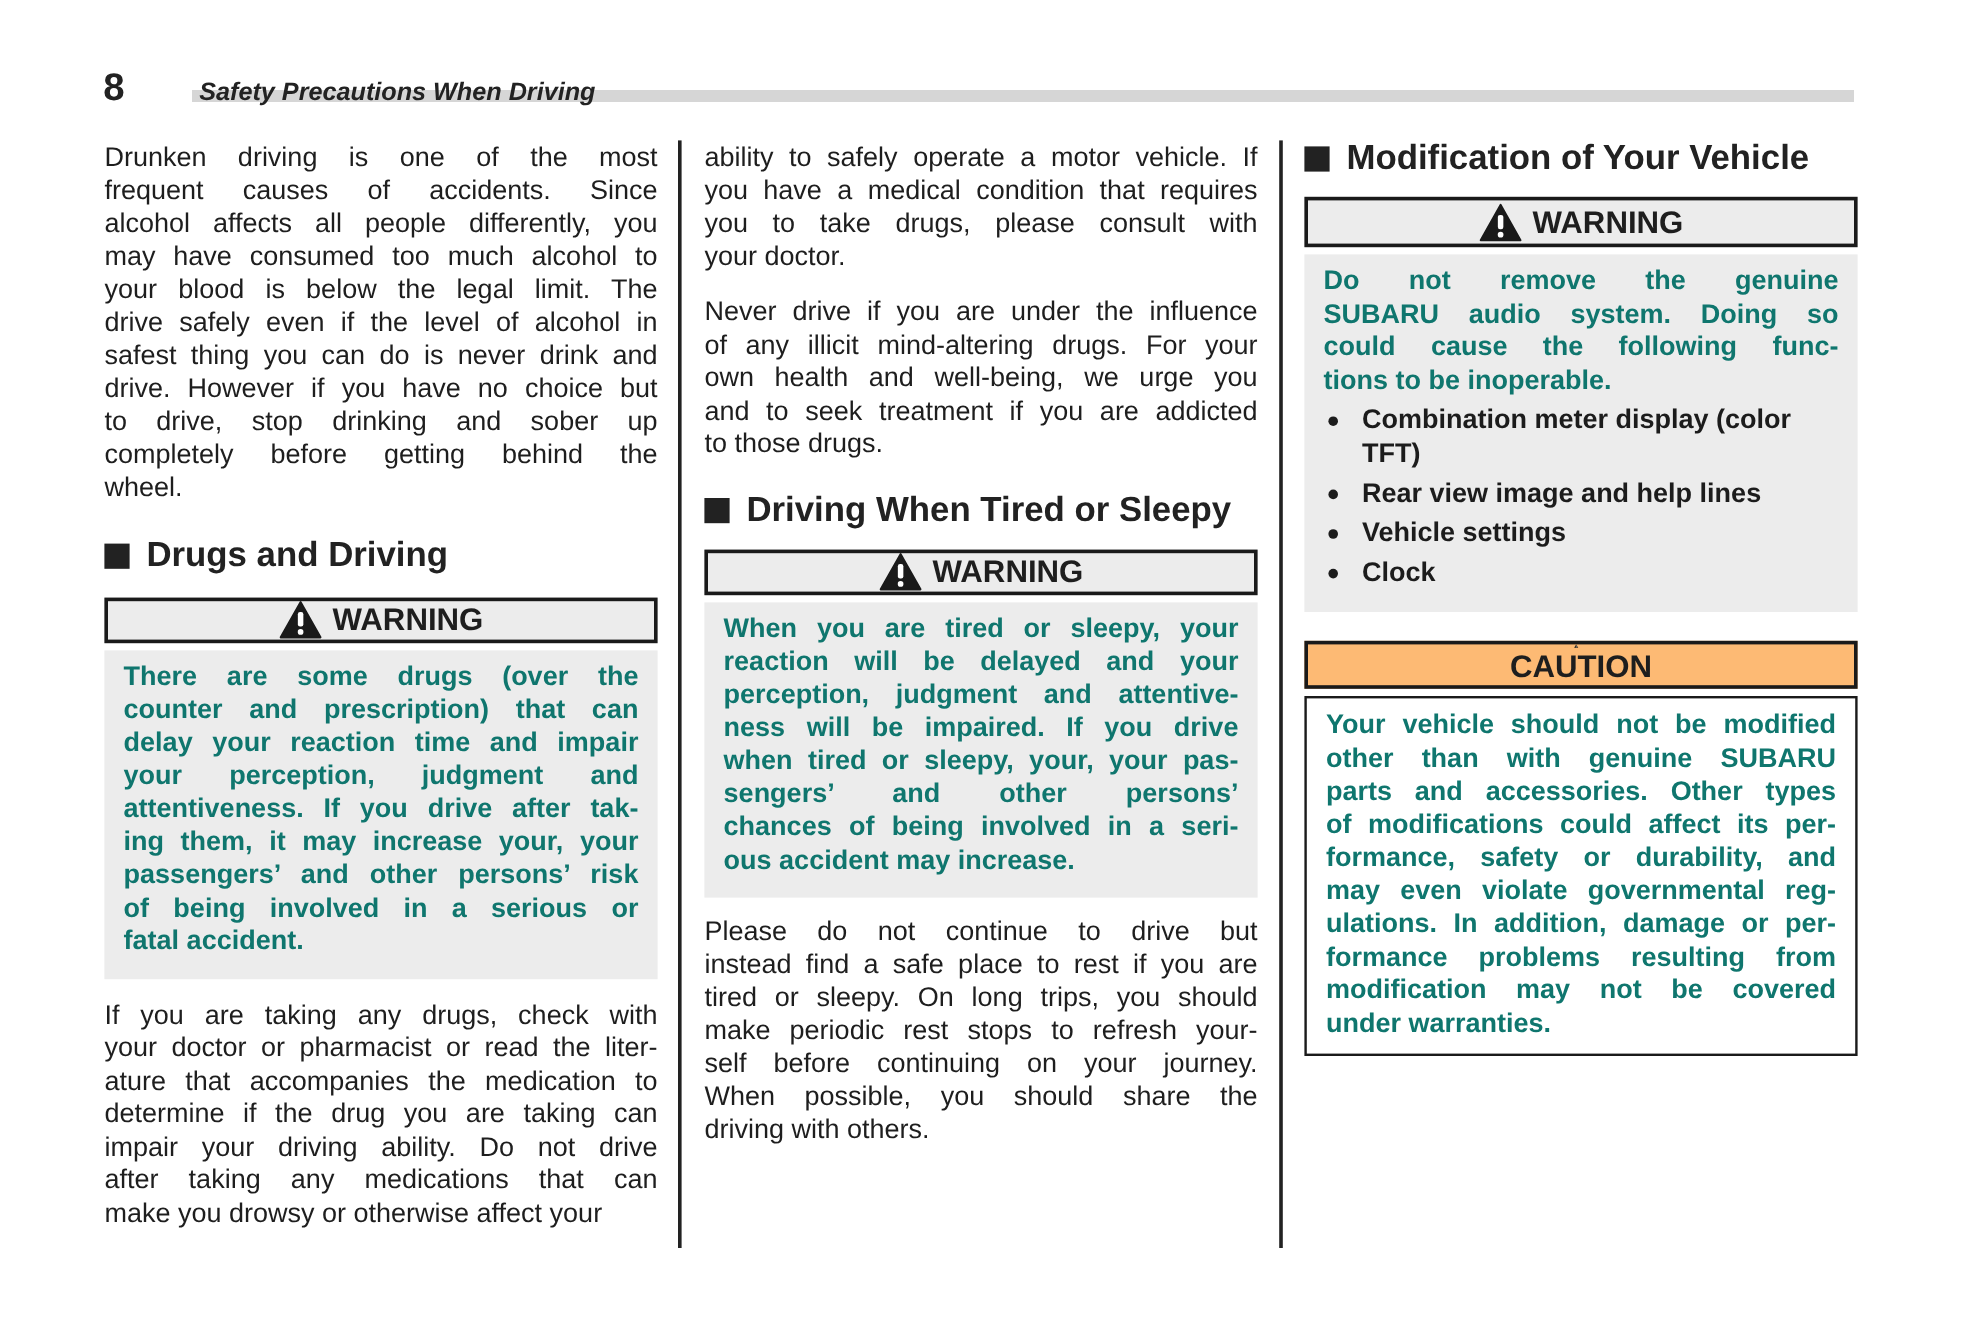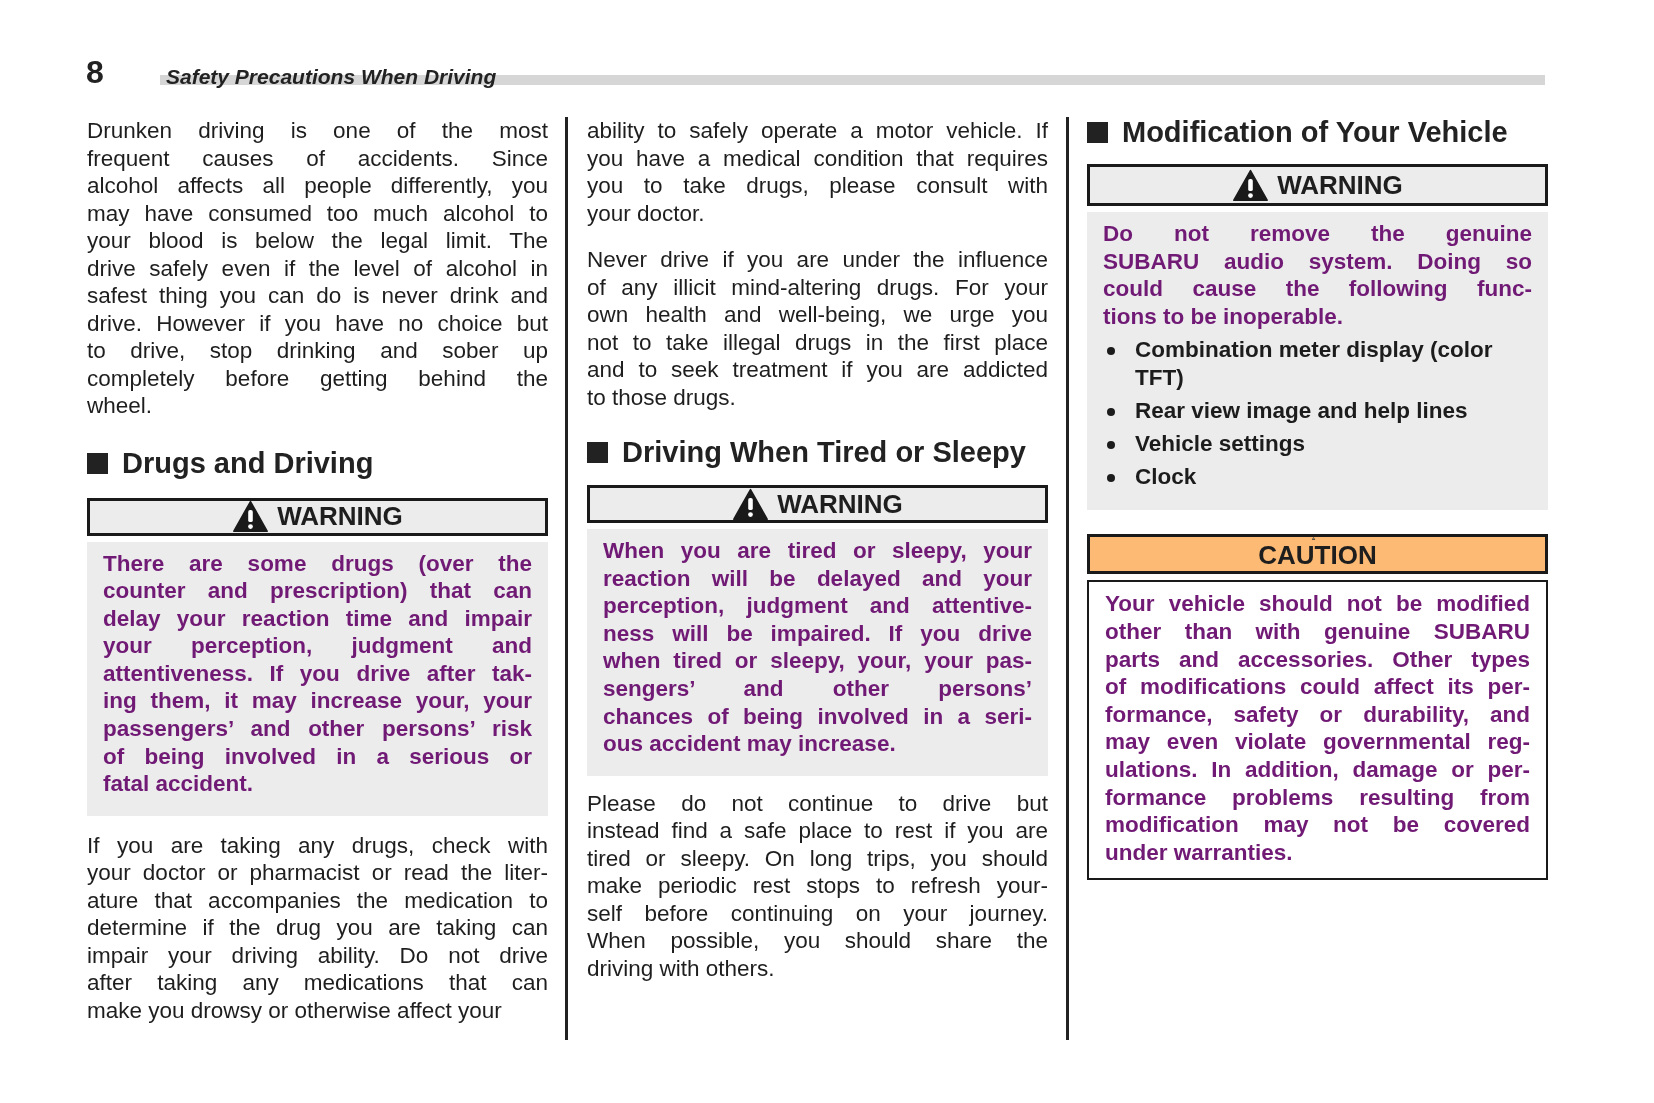--- a/index.html
+++ b/index.html
@@ -17,21 +17,21 @@
   .vrule2 { left: 1066px; }
   .body-text { font-size: 22.5px; line-height: 27.5px; text-align: justify; margin: 0; color: #1e1e1e; }
   .body-text .ln { display: block; text-align: justify; text-align-last: justify; }
   .body-text .ln.last { text-align-last: left; }
   .section-heading { font-size: 29px; font-weight: bold; margin: 0; color: #222; display: flex; align-items: center; }
   .section-heading .sq { display: inline-block; width: 21px; height: 21px; background: #222; margin-right: 14px; }
   .alert-head { border: 3px solid #1a1a1a; background: #ececec; height: 38px; display: flex; align-items: center; justify-content: center; font-size: 26px; font-weight: bold; color: #1e1e1e; box-sizing: border-box; }
   .alert-head .tri { width: 37px; height: 33px; margin-right: 8px; }
   .alert-body { background: #ececec; padding: 8px 16px 12px 16px; margin-top: 6px; }
   .alert-body.caution { background: #ffffff; border: 2px solid #1a1a1a; margin-top: 6px; }
-  .bold-text { font-size: 22.5px; line-height: 27.6px; font-weight: bold; margin: 0; color: #701a75; }
+  .bold-text { font-size: 22.5px; line-height: 27.6px; font-weight: bold; margin: 0; color: #0f766e; }
   .bold-text .ln { display: block; text-align: justify; text-align-last: justify; }
   .bold-text .ln.last { text-align-last: left; }
   .bullets { list-style: none; margin: 6px 0 0 0; padding: 0; }
   .bullets li { position: relative; padding-left: 32px; font-size: 22.5px; line-height: 28px; font-weight: bold; margin-bottom: 5px; color: #1c1c1c; }
   .bullets li .dot { position: absolute; left: 4px; top: 11px; width: 8px; height: 8px; border-radius: 50%; background: #1c1c1c; }
 </style>
 </head>
 <body>
 
 <div class="header-bar"></div>
@@ -100,21 +100,20 @@
   <p class="body-text">
       <span class="ln">ability to safely operate a motor vehicle. If</span>
       <span class="ln">you have a medical condition that requires</span>
       <span class="ln">you to take drugs, please consult with</span>
       <span class="ln last">your doctor.</span>
     </p>
   <p class="body-text" style="margin-top:19px;">
       <span class="ln">Never drive if you are under the influence</span>
       <span class="ln">of any illicit mind-altering drugs. For your</span>
       <span class="ln">own health and well-being, we urge you</span>
-      <span class="ln">not to take illegal drugs in the first place</span>
       <span class="ln">and to seek treatment if you are addicted</span>
       <span class="ln last">to those drugs.</span>
     </p>
 
   <h2 class="section-heading" style="margin-top:25px;">
     <span class="sq"></span>
     <span>Driving When Tired or Sleepy</span>
   </h2>
 
   <div style="margin-top:16px;">

